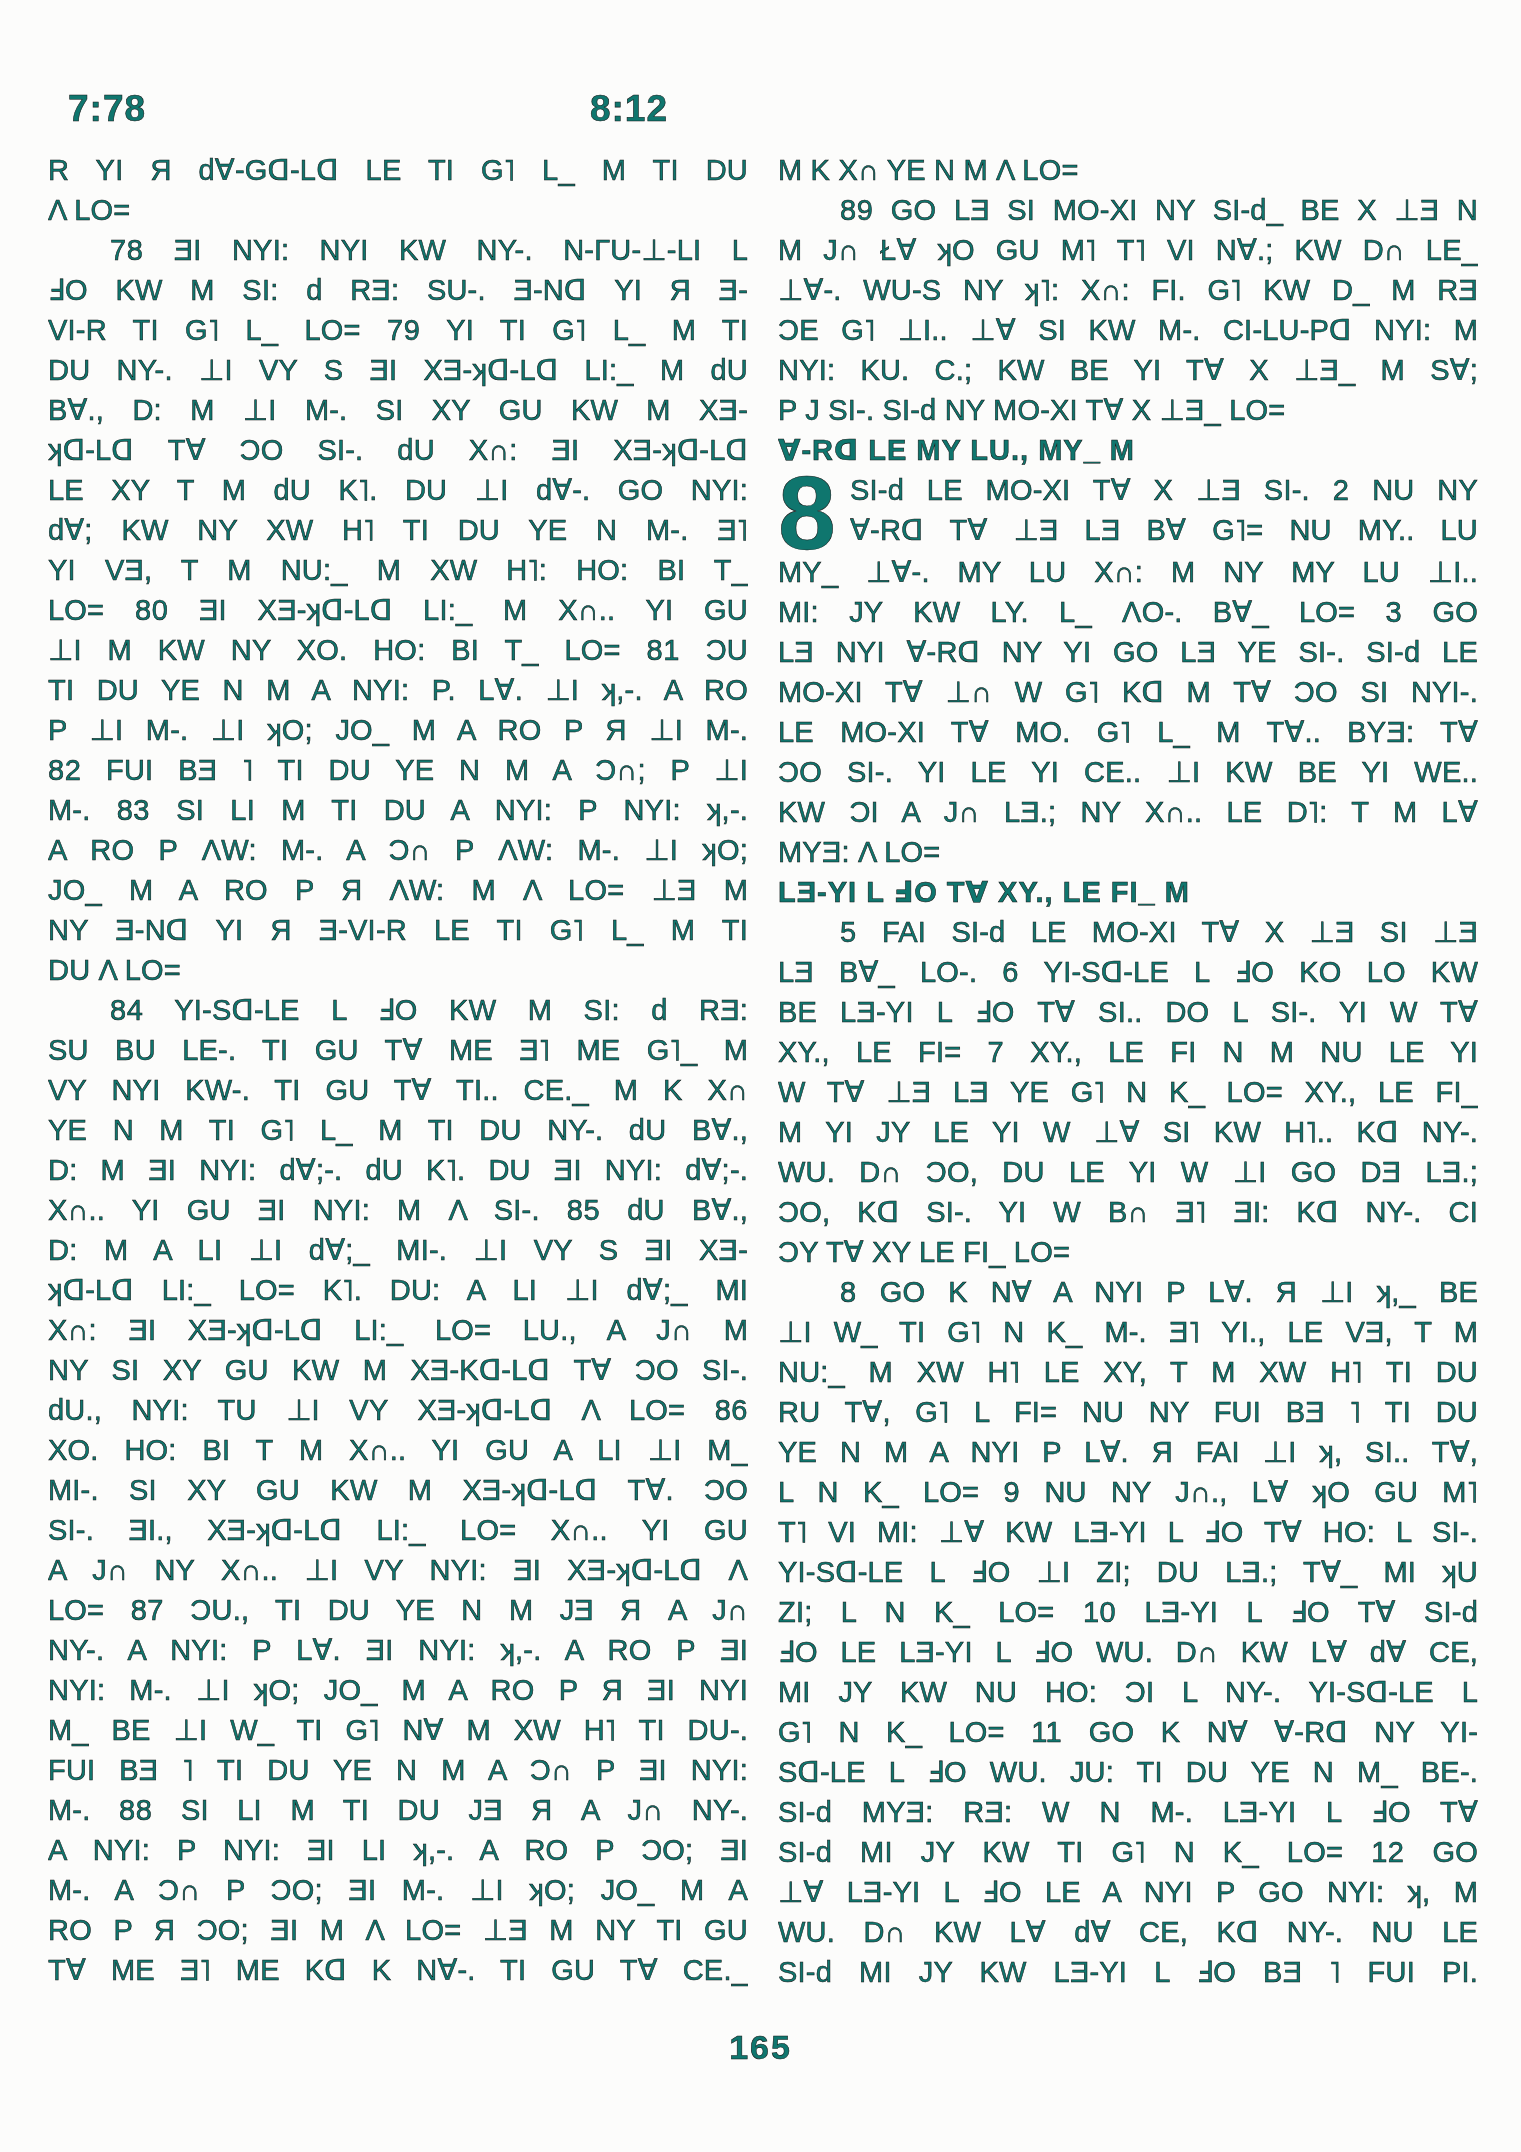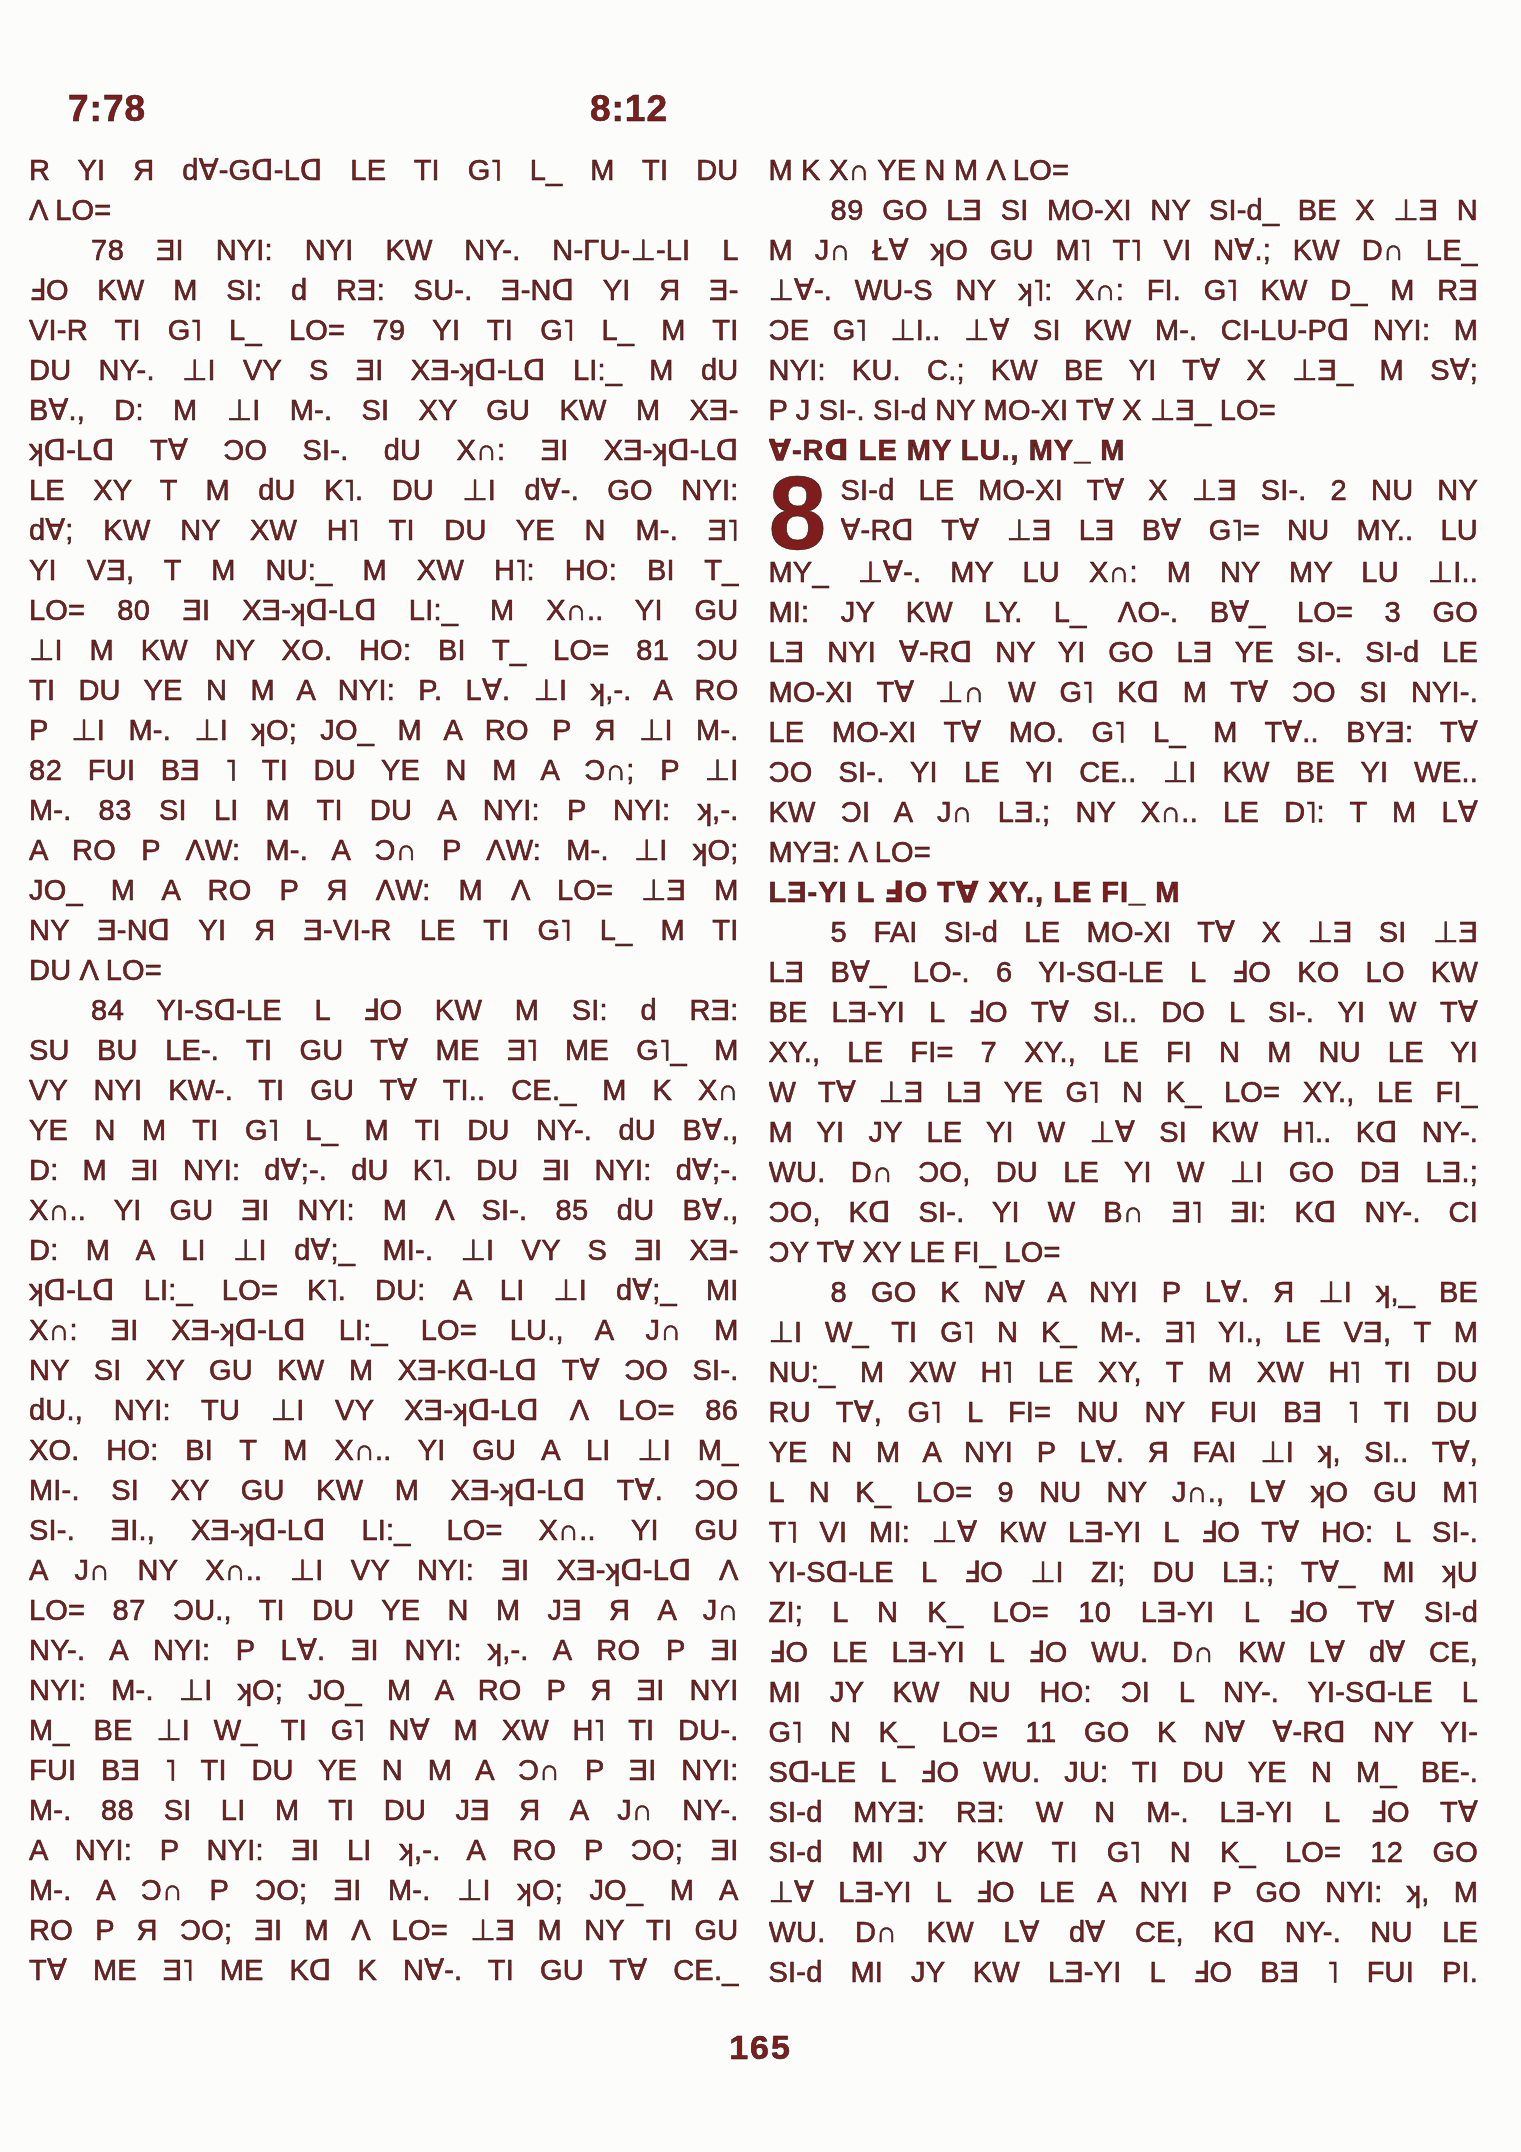--- a/index.html
+++ b/index.html
@@ -1,35 +1,35 @@
 <!DOCTYPE html>
 <html><head>
 <meta charset="utf-8">
 <style>
   html,body{margin:0;padding:0;background:#e9e9e7;}
   .page{
     position:relative;
     width:1521px;height:2152px;
     margin:0 auto;
     background:#fcfcfb;
-    color:#7f1d1d;
+    color:#0f766e;
     font-family:"Liberation Sans","DejaVu Sans",sans-serif;
     -webkit-text-stroke:0.55px #141414;
     overflow:hidden;
   }
   .runhead{
     position:absolute;top:88px;left:68px;right:56px;
     display:flex;align-items:baseline;
     font-size:37px;font-weight:bold;letter-spacing:1px;
   }
   .rh-left{width:300px;text-align:left;}
   .rh-center{flex:1;text-align:center;letter-spacing:4px;}
   .rh-right{width:300px;text-align:right;}
   .columns{
-    position:absolute;top:150px;left:29px;right:43px;
+    position:absolute;top:150px;left:48px;right:43px;
     display:flex;gap:30px;
   }
   .col{flex:1;min-width:0;}
   .line{
     height:40px;line-height:40px;overflow:hidden;
     font-size:29px;letter-spacing:0.2px;white-space:normal;
   }
   
   .jl{text-align:justify;}
   .jl::after{content:"";display:inline-block;width:100%;height:0;}

